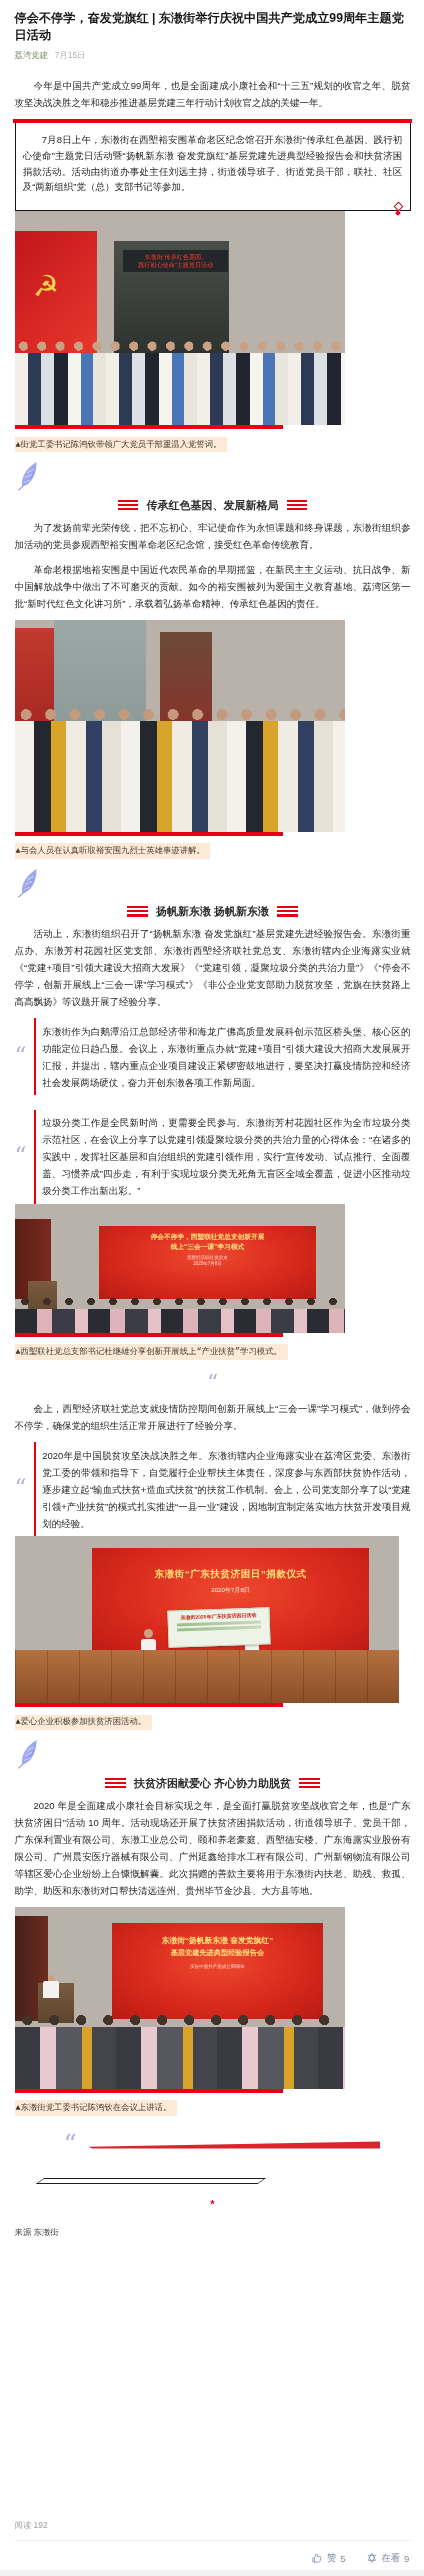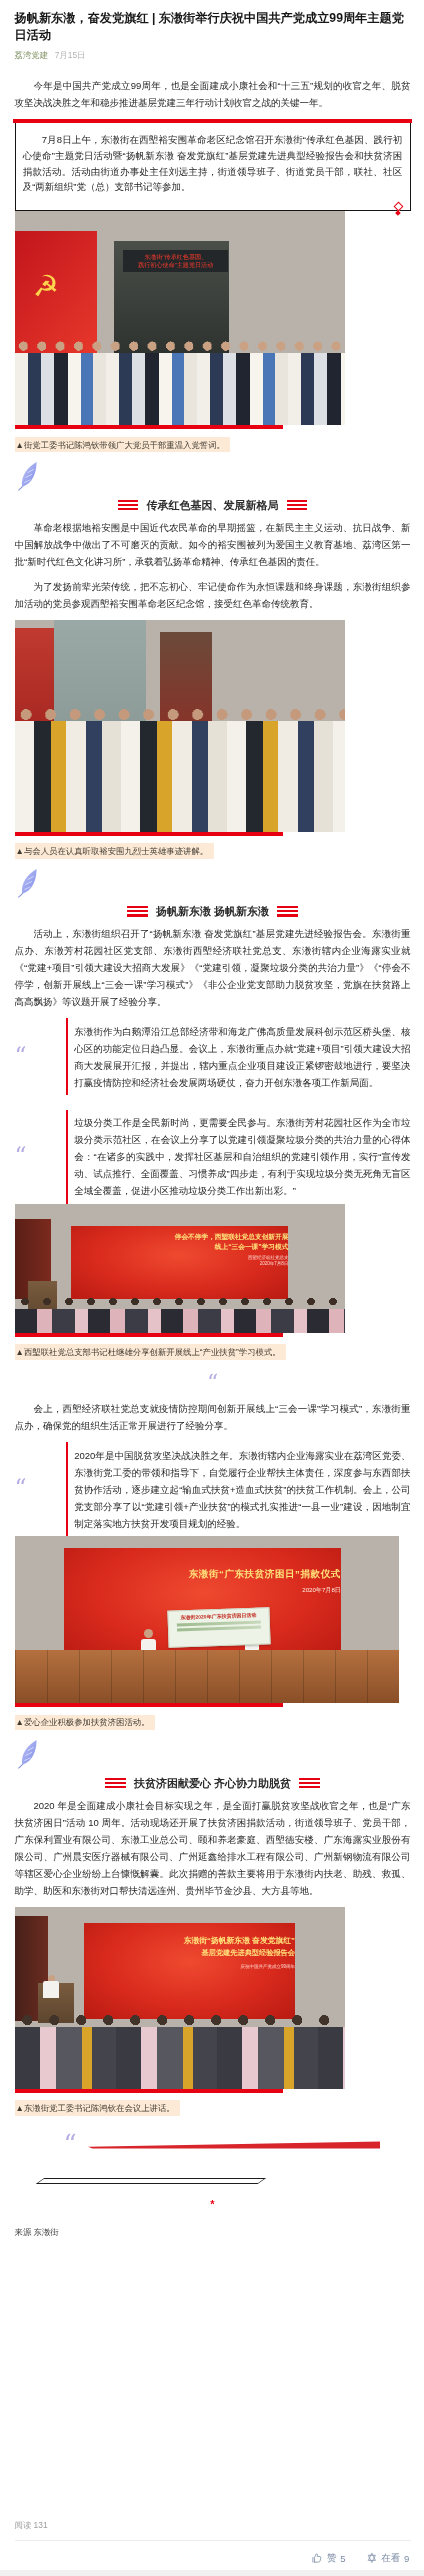--- a/index.html
+++ b/index.html
@@ -22,32 +22,32 @@
   .box{position:relative;border:1.1px solid #141414;margin:7.8px 0 0 0;padding:5.6px 7.2px 9px 7.2px;}
   .box-bar{position:absolute;top:-1.1px;left:-2.8px;right:-2.8px;height:4.5px;background:#e60012;}
   .box p{font-size:9.5px;line-height:15.6px;text-align:justify;text-indent:2em;margin:6.7px 0;color:#242424;}
   .box-diamond{position:absolute;right:7.8px;bottom:-7.2px;width:7.8px;height:14.5px;}
   .box-diamond .d1{position:absolute;top:0;left:0.6px;width:5px;height:5px;border:1.1px solid #e60012;background:#fff;transform:rotate(45deg);}
   .box-diamond .d2{position:absolute;top:7.8px;left:1.7px;width:3.9px;height:3.9px;background:#e60012;transform:rotate(45deg);}
 
   
   figure.photo{margin:0;position:relative;overflow:hidden;background:#b8b2aa;}
   .photo-bar{width:268px;height:3.9px;background:#e60012;}
-  .caption{display:inline-block;background:#fdead6;color:#403a30;font-size:8.4px;line-height:14px;padding:0.6px 5.6px 0.6px 1.1px;margin:7.8px 0 0 0;max-width:379px;}
+  .caption{display:inline-block;background:#fdead6;color:#403a30;font-size:8.4px;line-height:14px;padding:0.6px 5.6px 0.6px 1.1px;margin:7.8px 0 0 0;max-width:379px;font-family:Liberation Mono, monospace;}
 
   .feather{display:block;margin:9px 0 1.1px 1.1px;}
 
   h2.sec{display:flex;align-items:center;justify-content:center;gap:8.4px;font-size:11px;line-height:14.5px;color:#2c2c2c;font-weight:bold;margin:5.6px 0 2.2px 0;}
   .tribar{width:20.6px;height:10.6px;flex:0 0 auto;
     background:linear-gradient(180deg,#e60012 0 2.2px,transparent 2.2px 3.9px,#e60012 3.9px 6.1px,transparent 6.1px 8.4px,#e60012 8.4px 10.6px);}
 
   
   .bq{display:flex;align-items:center;margin:4.5px 0 14.5px 0;}
   .qmark{font-family:"DejaVu Serif","Liberation Serif",serif;color:#b5aee2;font-size:23.4px;line-height:1;flex:0 0 19px;width:19px;}
-  .bq-body{border-left:2.8px solid #e60012;padding:4.5px 0 4.5px 6.7px;font-size:9.5px;line-height:17px;text-align:justify;color:#262626;margin-left:32px;}
+  .bq-body{border-left:2.8px solid #e60012;padding:4.5px 0 4.5px 6.7px;font-size:9.5px;line-height:17px;text-align:justify;color:#262626;}
   .bq-photo-gap{margin-bottom:0;}
 
   .cquote{text-align:center;font-family:"DejaVu Serif","Liberation Serif",serif;color:#b5aee2;font-size:22px;line-height:1;margin:12.2px 0 0 0;}
 
   .bigq{display:flex;align-items:center;margin:16.7px 0 3.3px 49px;}
   .bigq .qmark{font-size:25.6px;flex:0 0 24.5px;}
   .wedge{width:292px;height:7.2px;background:#d7252b;clip-path:polygon(0% 75%,100% 0%,100% 100%,1.5% 100%);}
 
   .ol-divider{width:220px;height:3.9px;border:1.1px solid #1d1d1d;background:#fff;transform:skewX(-55deg);margin:20px 0 0 25.6px;}
   .rstar{text-align:center;color:#e60012;font-size:11px;font-weight:bold;line-height:1;margin-top:15.6px;}
@@ -61,21 +61,21 @@
   .footer-strip{position:absolute;left:0;right:0;bottom:0;height:5.6px;background:#f1f1f2;}
 
   
   .crowd-heads{position:absolute;left:0;right:0;height:14.5px;
     background-image:radial-gradient(circle 4.5px at 8.4px 7.8px,#caa183 98%,transparent);
     background-size:18.4px 14.5px;background-repeat:repeat-x;}
   .crowd-bodies{position:absolute;left:0;right:0;bottom:0;
     background:repeating-linear-gradient(90deg,#f2efe9 0 13.4px,#2c3a55 13.4px 25.6px,#dcdfe4 25.6px 39px,#20252f 39px 53px,#f7f4ee 53px 66px,#4a76b8 66px 78px,#e9e5dc 78px 91px);}
   .led{position:absolute;background:#23272a;color:#ff3b2a;text-align:center;padding:2.8px 4.5px;}
   .led span{display:block;font-size:6.1px;line-height:8.4px;white-space:nowrap;}
-  .red-screen{position:absolute;background:radial-gradient(ellipse at 50% 40%,#ef4a30 0%,#d92a1d 55%,#b81a12 100%);text-align:right;color:#ffe27a;}
+  .red-screen{position:absolute;background:radial-gradient(ellipse at 50% 40%,#ef4a30 0%,#d92a1d 55%,#b81a12 100%);text-align:center;color:#ffe27a;margin-left:28px;}
   .red-screen .l1{display:block;font-weight:bold;}
   .podium{position:absolute;background:linear-gradient(#7a5c3f,#5d452e);}
   .person{position:absolute;}
   .person .head{width:9px;height:9px;border-radius:50%;background:#caa183;margin:0 auto;}
   .person .torso{width:14.5px;height:19px;border-radius:2.8px 2.8px 0 0;background:#f4f2ee;margin:1.1px auto 0;}
   .wood-floor{position:absolute;left:0;right:0;bottom:0;
     background:linear-gradient(#b4703f,#8a4f28),repeating-linear-gradient(90deg,rgba(0,0,0,.18) 0 1.1px,transparent 1.1px 32px);
     background-blend-mode:multiply;}
 
   
@@ -159,21 +159,21 @@
     <g id="feather-sym">
       <path d="M36 2 C19 12 7 28 10 47 C28 41 36 23 36 2 Z" fill="url(#fg)"></path>
       <path d="M11 46 C8 49 6 51 3 53" stroke="#8a93d8" stroke-width="2" fill="none"></path>
       <path d="M14 39 L25 34 M16 30 L28 24 M20 21 L31 15" stroke="#e7eafc" stroke-width="1.3"></path>
     </g>
   </defs>
 </svg>
 
 <div class="page">
 
-  <h1 class="title">扬帆新东漖，奋发党旗红 | 东漖街举行庆祝中国共产党成立99周年主题党日活动</h1>
+  <h1 class="title">停会不停学，奋发党旗红 | 东漖街举行庆祝中国共产党成立99周年主题党日活动</h1>
 
   <div class="byline">
     <span class="account">荔湾党建</span><span class="date">7月15日</span>
   </div>
 
   <p class="body indent">今年是中国共产党成立99周年，也是全面建成小康社会和“十三五”规划的收官之年、脱贫攻坚决战决胜之年和稳步推进基层党建三年行动计划收官之战的关键一年。</p>
 
   <div class="box">
     <div class="box-bar"></div>
     <p>7月8日上午，东漖街在西塱裕安围革命老区纪念馆召开东漖街“传承红色基因、践行初心使命”主题党日活动暨“扬帆新东漖 奋发党旗红”基层党建先进典型经验报告会和扶贫济困捐款活动。活动由街道办事处主任刘远主持，街道领导班子、街道党员干部，联社、社区及“两新组织”党（总）支部书记等参加。</p>
@@ -203,22 +203,22 @@
   <svg class="feather" width="23.4" height="31" viewBox="0 0 40 56">
       <use href="#feather-sym"></use>
     </svg>
 
   <h2 class="sec">
     <span class="tribar"></span>
     <span>传承红色基因、发展新格局</span>
     <span class="tribar"></span>
   </h2>
 
+  <p class="body indent">为了发扬前辈光荣传统，把不忘初心、牢记使命作为永恒课题和终身课题，东漖街组织参加活动的党员参观西塱裕安围革命老区纪念馆，接受红色革命传统教育。</p>
   <p class="body indent">革命老根据地裕安围是中国近代农民革命的早期摇篮，在新民主主义运动、抗日战争、新中国解放战争中做出了不可磨灭的贡献。如今的裕安围被列为爱国主义教育基地、荔湾区第一批“新时代红色文化讲习所”，承载着弘扬革命精神、传承红色基因的责任。</p>
-  <p class="body indent">为了发扬前辈光荣传统，把不忘初心、牢记使命作为永恒课题和终身课题，东漖街组织参加活动的党员参观西塱裕安围革命老区纪念馆，接受红色革命传统教育。</p>
 
   
   <figure class="photo ph2">
     <div class="exhibit"></div>
     <div class="brick"></div>
     <div class="doorway"></div>
     <div class="crowd-heads"></div>
     <div class="crowd-bodies"></div>
   </figure>
   <div class="photo-bar"></div>
@@ -257,21 +257,21 @@
     </div>
     <div class="podium"></div>
     <div class="crowd-heads"></div>
     <div class="chairs"></div>
   </figure>
   <div class="photo-bar"></div>
   <div class="caption">▲西塱联社党总支部书记杜继雄分享创新开展线上“产业扶贫”学习模式。</div>
 
   <div class="cquote">“</div>
 
-  <p class="body indent">会上，西塱经济联社党总支就疫情防控期间创新开展线上“三会一课”学习模式”，东漖街重点办，确保党的组织生活正常开展进行了经验分享。</p>
+  <p class="body indent">会上，西塱经济联社党总支就疫情防控期间创新开展线上“三会一课”学习模式”，做到停会不停学，确保党的组织生活正常开展进行了经验分享。</p>
 
   <div class="bq bq-photo-gap">
     <span class="qmark">“</span>
     <div class="bq-body">2020年是中国脱贫攻坚决战决胜之年。东漖街辖内企业海露实业在荔湾区党委、东漖街党工委的带领和指导下，自觉履行企业帮扶主体责任，深度参与东西部扶贫协作活动，逐步建立起“输血式扶贫+造血式扶贫”的扶贫工作机制。会上，公司党支部分享了以“党建引领+产业扶贫”的模式扎实推进“一县一业”建设，因地制宜制定落实地方扶贫开发项目规划的经验。</div>
   </div>
 
   
   <figure class="photo ph4">
     <div class="red-screen">
       <span class="l1">东漖街“广东扶贫济困日”捐款仪式</span>
@@ -330,21 +330,21 @@
   </div>
 
 
   <div class="ol-divider"></div>
   <div class="rstar">*</div>
   <div class="source">来源 东漖街</div>
 
   <div class="bottom-meta">
     <div class="read">
       <span>阅读</span>
-      <span>131</span>
+      <span>192</span>
     </div>
     <hr class="sep">
     <div class="likes">
       <span class="like-item">
         <svg class="icon" width="11.7" height="11.7" viewBox="0 0 22 22" fill="none" stroke="#7c8ba6" stroke-width="1.5" stroke-linecap="round" stroke-linejoin="round">
           <path d="M3.5 10.5 V19"></path>
           <path d="M6.5 19 V10.5 L9.5 4.2 C10 3 12 3.3 12 4.8 V8.5 H16.8 C18.2 8.5 19 9.7 18.6 11 L17 16.9 C16.7 18.1 15.7 19 14.4 19 H6.5 Z"></path>
         </svg>
         <span>赞</span>
         <span>5</span>

